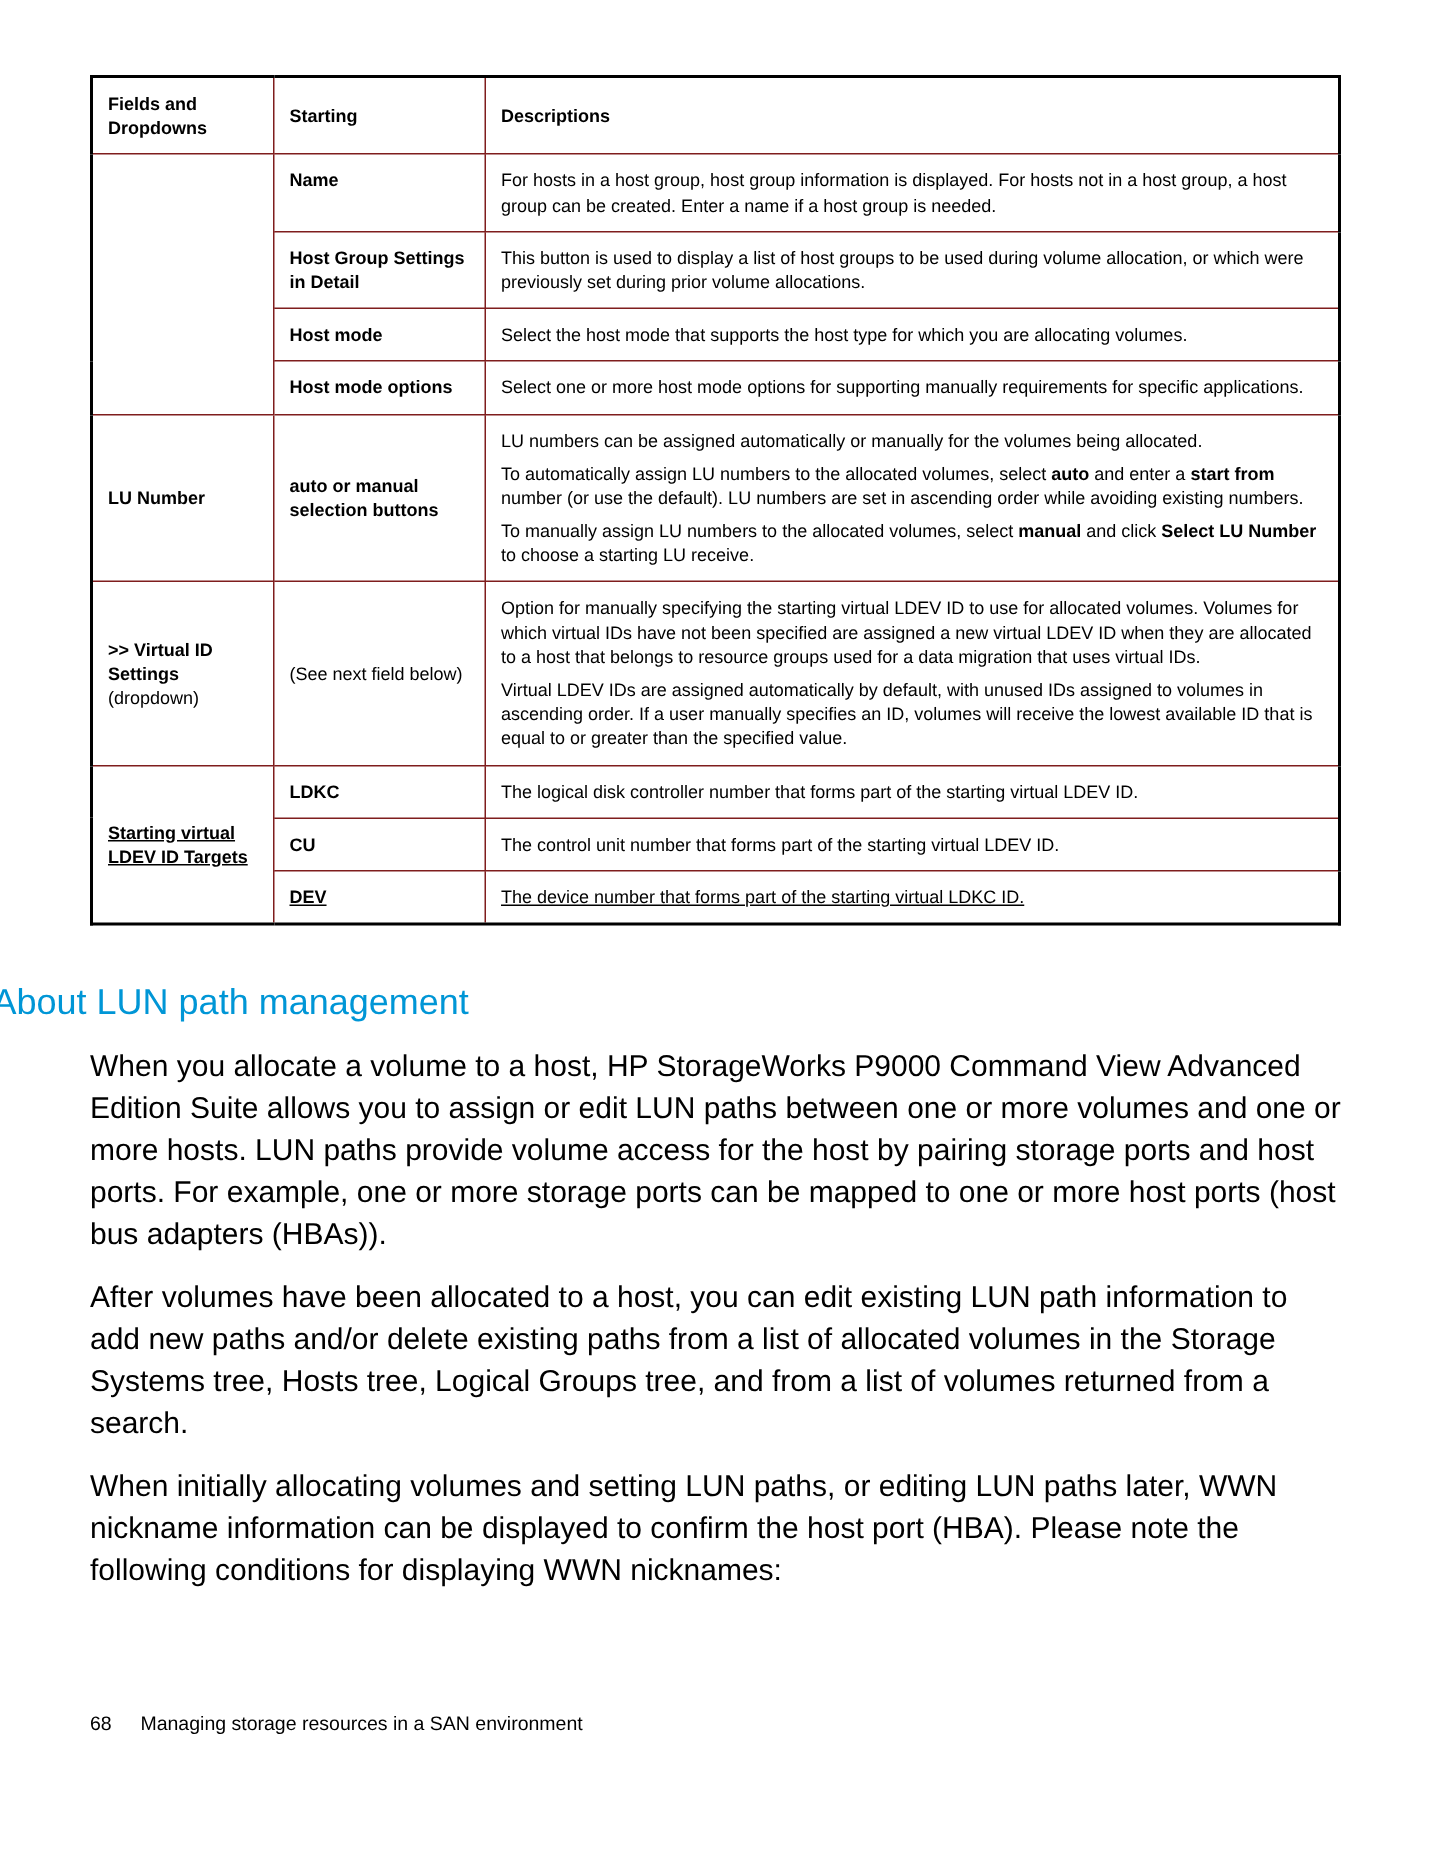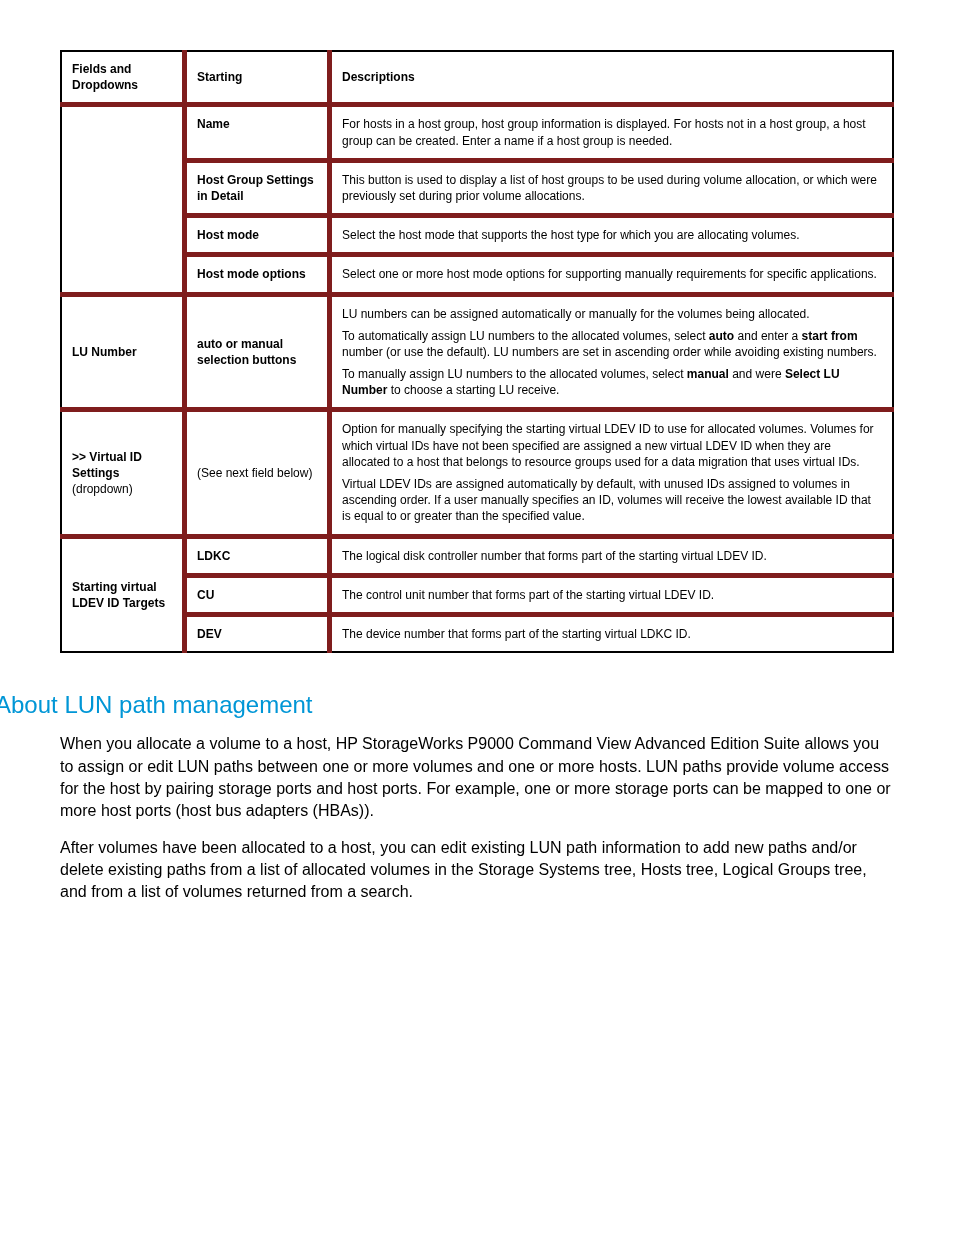--- a/index.html
+++ b/index.html
@@ -13,47 +13,47 @@
   .page {
     padding: 50px 60px 60px 60px;
   }
   table {
     border-collapse: collapse;
     width: 100%;
     font-size: 12px;
     line-height: 1.35;
   }
   td, th {
-    border: 5px solid #7f1d1d;
+    border: 1px solid #7f1d1d;
     padding: 9px 10px;
     vertical-align: top;
     text-align: left;
   }
   .header-cell {
     font-weight: bold;
     vertical-align: middle;
   }
   .outer-left { border-left: 2px solid #000; }
   .outer-right { border-right: 2px solid #000; }
   .outer-top { border-top: 2px solid #000; }
-  .outer-bottom { border-bottom: 2px solid #000; }
+  .outer-bottom { border-bottom: 2px solid #000; text-decoration: underline; }
   .no-bottom { border-bottom: none; }
   .no-top { border-top: none; }
   .subfield { font-weight: bold; }
   .col1 { width: 100px; font-weight: bold; }
   .col2 { width: 120px; }
   h2.section {
     font-family: Arial, Helvetica, sans-serif;
     font-weight: normal;
     color: #0096d6;
     font-size: 24px;
     margin: 38px 0 14px -65px;
   }
   p.body {
-    font-size: 16px;
+    font-size: 20px;
     line-height: 1.4;
     margin: 0 0 14px 0;
   }
   ul.body {
     font-size: 14.5px;
     line-height: 1.4;
     padding-left: 18px;
     margin: 0 0 14px 0;
   }
   ul.body li::marker {
@@ -100,21 +100,21 @@
     <td class="col2 subfield">Host mode options</td>
     <td class="outer-right">Select one or more host mode options for supporting manually requirements for specific applications.</td>
   </tr>
 
   <tr>
     <td class="col1 outer-left" style="vertical-align:middle">LU Number</td>
     <td class="col2 subfield" style="vertical-align:middle">auto or manual selection buttons</td>
     <td class="outer-right desc">
       <p>LU numbers can be assigned automatically or manually for the volumes being allocated.</p>
       <p><span>To automatically assign LU numbers to the allocated volumes, select </span><b>auto</b><span> and enter a </span><b>start from</b><span> number (or use the default). LU numbers are set in ascending order while avoiding existing numbers.</span></p>
-      <p><span>To manually assign LU numbers to the allocated volumes, select </span><b>manual</b><span> and were </span><b>Select LU Number</b><span> to choose a starting LU receive.</span></p>
+      <p><span>To manually assign LU numbers to the allocated volumes, select </span><b>manual</b><span> and click </span><b>Select LU Number</b><span> to choose a starting LU receive.</span></p>
     </td>
   </tr>
 
   <tr>
     <td class="col1 outer-left" style="vertical-align:middle; font-weight:normal"><b>&gt;&gt; Virtual ID Settings</b><span> (dropdown)</span></td>
     <td class="col2" style="vertical-align:middle">(See next field below)</td>
     <td class="outer-right desc">
       <p>Option for manually specifying the starting virtual LDEV ID to use for allocated volumes. Volumes for which virtual IDs have not been specified are assigned a new virtual LDEV ID when they are allocated to a host that belongs to resource groups used for a data migration that uses virtual IDs.</p>
       <p>Virtual LDEV IDs are assigned automatically by default, with unused IDs assigned to volumes in ascending order. If a user manually specifies an ID, volumes will receive the lowest available ID that is equal to or greater than the specified value.</p>
     </td>
@@ -133,16 +133,21 @@
     <td class="col2 subfield outer-bottom">DEV</td>
     <td class="outer-right outer-bottom">The device number that forms part of the starting virtual LDKC ID.</td>
   </tr>
 </tbody>
     </table>
 
 <h2 class="section">About LUN path management</h2>
 
 <p class="body">When you allocate a volume to a host, HP StorageWorks P9000 Command View Advanced Edition Suite allows you to assign or edit LUN paths between one or more volumes and one or more hosts. LUN paths provide volume access for the host by pairing storage ports and host ports. For example, one or more storage ports can be mapped to one or more host ports (host bus adapters (HBAs)).</p>
 <p class="body">After volumes have been allocated to a host, you can edit existing LUN path information to add new paths and/or delete existing paths from a list of allocated volumes in the Storage Systems tree, Hosts tree, Logical Groups tree, and from a list of volumes returned from a search.</p>
+<p class="body">When initially allocating volumes and setting LUN paths, or editing LUN paths later, WWN nickname information can be displayed to confirm the host port (HBA). Please note the following conditions for displaying WWN nicknames:</p>
 
 
+<div class="footer">
+  <span class="page-num">68</span>
+  <span>Managing storage resources in a SAN environment</span>
+</div>
 
 </div>
 
 </body></html>

